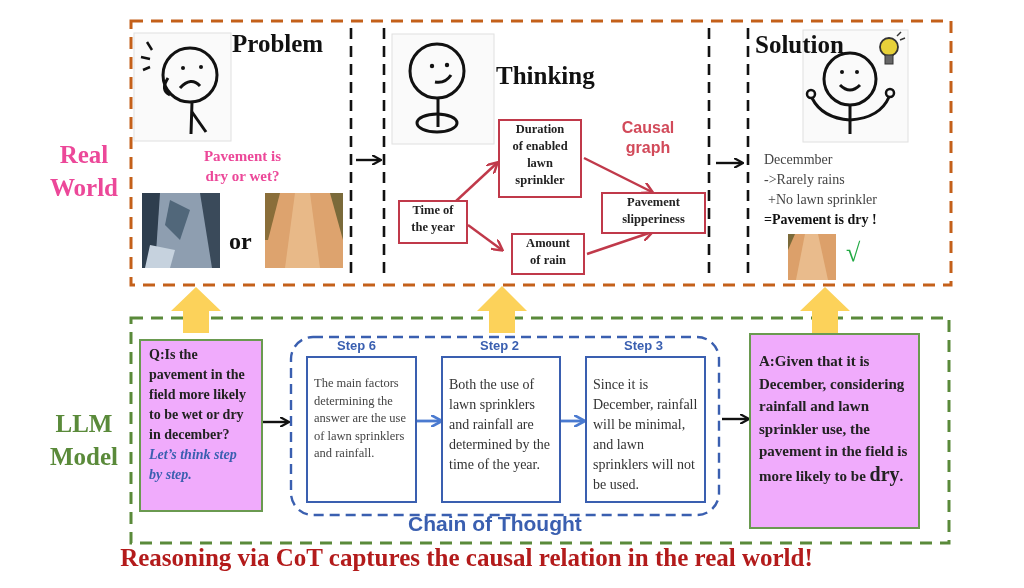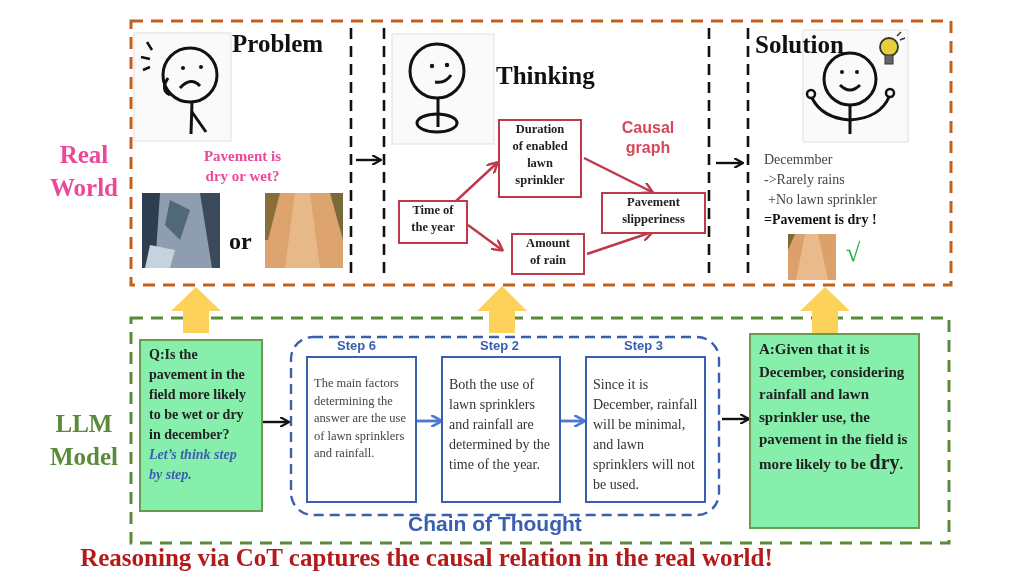--- a/index.html
+++ b/index.html
@@ -4,21 +4,21 @@
 <style>
   html,body{margin:0;padding:0;background:#fff;}
   body{width:1024px;height:588px;position:relative;overflow:hidden;font-family:"Liberation Serif",serif;}
   .abs{position:absolute;}
   .sans{font-family:"Liberation Sans",sans-serif;}
   .big-title{font-weight:bold;font-size:25px;color:#111;}
   .side-label{font-weight:bold;font-size:25px;text-align:center;line-height:33px;}
   .node{position:absolute;border:2px solid #c0394a;background:#fff;font-weight:bold;font-size:12.5px;text-align:center;color:#222;display:flex;align-items:flex-start;justify-content:center;line-height:17px;box-sizing:border-box;}
   .step-label{position:absolute;font-family:"Liberation Sans",sans-serif;font-weight:bold;color:#3a5fb0;font-size:13px;}
   .step-box{position:absolute;border:2.5px solid #3a5fb0;box-sizing:border-box;background:#fff;color:#333;font-size:13px;line-height:18px;padding:17px 6px;}
-  .green-box{position:absolute;border:2px solid #6a9a50;box-sizing:border-box;background:#86efac;font-weight:bold;}
+  .green-box{position:absolute;border:2px solid #6a9a50;box-sizing:border-box;background:#f0abfc;font-weight:bold;}
   svg{position:absolute;left:0;top:0;}
 </style>
 </head>
 <body>
 
 <svg width="1024" height="588">
   <defs>
     <marker id="arrB" markerWidth="10" markerHeight="10" refX="8" refY="5" orient="auto" markerUnits="userSpaceOnUse">
       <path d="M0,0 L9,5 L0,10" fill="none" stroke="#111" stroke-width="2.2"></path>
     </marker>
@@ -187,17 +187,17 @@
 <div class="step-label" style="left:337px;top:338px;">Step 6</div>
 <div class="step-label" style="left:480px;top:338px;">Step 2</div>
 <div class="step-label" style="left:624px;top:338px;">Step 3</div>
 
 <div class="step-box" style="left:306px;top:356px;width:111px;height:147px;font-size:12.5px;line-height:17.5px;color:#444;">The main factors determining the answer   are the use of lawn sprinklers and rainfall.</div>
 <div class="step-box" style="left:441px;top:356px;width:120px;height:147px;font-size:14px;line-height:20px;">Both the use of lawn sprinklers and rainfall are determined by the time of the year.</div>
 <div class="step-box" style="left:585px;top:356px;width:121px;height:147px;font-size:14px;line-height:20px;">Since it is December, rainfall will be minimal, and lawn sprinklers will not be used.</div>
 
 <div class="abs sans" style="left:408px;top:512px;font-weight:bold;font-size:21px;color:#3a5fb0;">Chain of Thought</div>
 
-<div class="green-box" style="left:749px;top:333px;width:171px;height:196px;padding:3px 8px;font-size:15px;line-height:22.5px;color:#222;">
+<div class="green-box" style="left:749px;top:333px;width:171px;height:196px;padding:15px 8px;font-size:15px;line-height:22.5px;color:#222;">
   <span>A:Given that it is December, considering rainfall and lawn sprinkler use, the pavement in the field is more likely to be </span><span style="font-size:20px;">dry</span><span>.</span>
 </div>
 
-<div class="abs" style="left:0;top:544px;width:853px;text-align:center;font-weight:bold;font-size:25px;color:#b31b1b;">Reasoning via CoT captures the causal relation in the real world!</div>
+<div class="abs" style="left:0;top:544px;width:853px;text-align:center;font-weight:bold;font-size:25px;color:#b31b1b;padding-left:40px;">Reasoning via CoT captures the causal relation in the real world!</div>
 
 </body></html>

